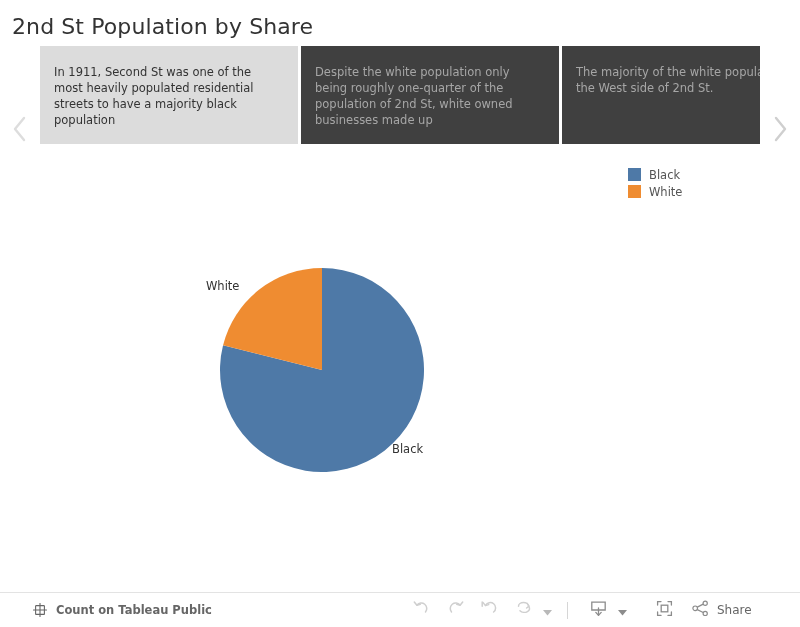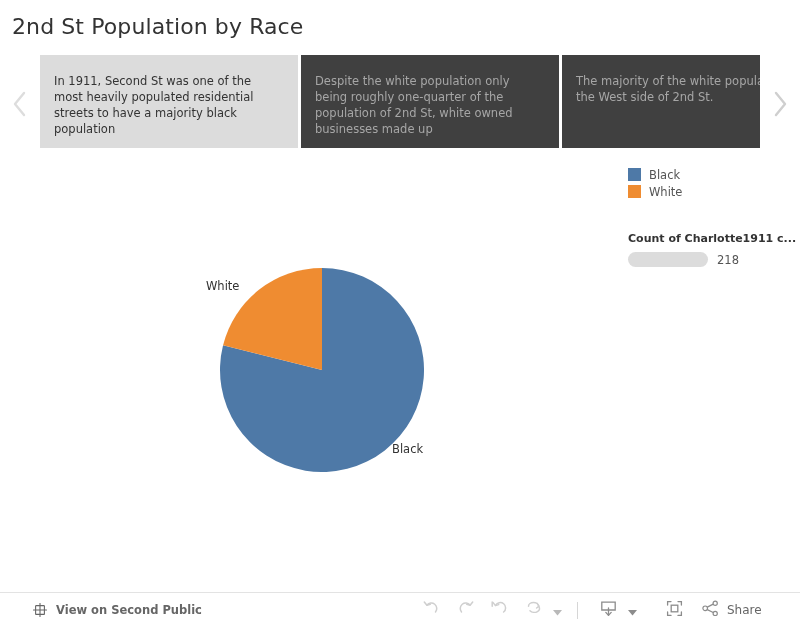--- a/index.html
+++ b/index.html
@@ -29,21 +29,21 @@
   }
 
   
   .story-nav {
     position: absolute;
     left: 0;
     top: 64px;
     width: 800px;
     height: 80px;
     display: flex;
-    align-items: center;
+    align-items: flex-end;
   }
   .story-arrow {
     width: 40px;
     flex: 0 0 40px;
     display: flex;
     align-items: center;
     justify-content: center;
     cursor: pointer;
     user-select: none;
   }
@@ -178,21 +178,21 @@
   }
   .tb-left .tab-logo { margin-right: 8px; display: flex; }
   .tb-left-label {
     font-size: 11.5px;
     font-weight: bold;
     color: #666666;
     white-space: nowrap;
   }
   .tb-right {
     position: absolute;
-    left: 414px;
+    left: 404px;
     display: flex;
     align-items: center;
   }
   .tb-btn {
     width: 34px;
     height: 28px;
     display: flex;
     align-items: center;
     justify-content: center;
     cursor: pointer;
@@ -220,21 +220,21 @@
   .tb-share-label {
     font-size: 12px;
     color: #666666;
     margin-left: 7px;
     white-space: nowrap;
   }
 </style>
 </head>
 <body>
 
-<div class="dash-title">2nd St Population by Race</div>
+<div class="dash-title">2nd St Population by Share</div>
 
 <div class="story-nav">
 
   <div class="story-arrow">
     <span>
       <svg width="18" height="30" viewBox="0 0 18 30">
         <polyline points="13,4 4,15 13,26" fill="none" stroke="#dddddd" stroke-width="2.4" stroke-linecap="round" stroke-linejoin="round"></polyline>
       </svg>
     </span>
   </div>
@@ -279,45 +279,38 @@
       <span class="legend-swatch" style="background:#4e79a7"></span>
       <span class="legend-label">Black</span>
     </div>
 
     <div class="legend-row">
       <span class="legend-swatch" style="background:#ef8c31"></span>
       <span class="legend-label">White</span>
     </div>
   </div>
 
-  <div class="size-block">
-    <div class="legend-title">Count of Charlotte1911 c...</div>
-    <div class="size-bar-row">
-      <span class="size-bar"></span>
-      <span class="size-value">218</span>
-    </div>
-  </div>
 </div>
 
 <div class="toolbar">
 
   <div class="tb-left">
     <span class="tab-logo">
       <svg width="16" height="16" viewBox="0 0 16 16">
         <g stroke="#666666" stroke-width="1.1" stroke-linecap="round">
           <line x1="8" y1="1.5" x2="8" y2="14.5"></line>
           <line x1="1.5" y1="8" x2="14.5" y2="8"></line>
           <line x1="3.6" y1="4" x2="3.6" y2="12"></line>
           <line x1="12.4" y1="4" x2="12.4" y2="12"></line>
           <line x1="4" y1="3.6" x2="12" y2="3.6"></line>
           <line x1="4" y1="12.4" x2="12" y2="12.4"></line>
         </g>
       </svg>
     </span>
-    <span class="tb-left-label">View on Second Public</span>
+    <span class="tb-left-label">Count on Tableau Public</span>
   </div>
 
   <div class="tb-right">
 
     <div class="tb-btn">
       <span>
         <svg width="19" height="19" viewBox="0 0 19 19">
           <path d="M5 6 A 5.5 5.5 0 1 1 13.5 13" fill="none" stroke="#cfcfcf" stroke-width="1.5" stroke-linecap="round"></path>
           <polyline points="2.3,3 4.9,6.3 8.3,5.2" fill="none" stroke="#cfcfcf" stroke-width="1.5" stroke-linecap="round" stroke-linejoin="round"></polyline>
         </svg>

